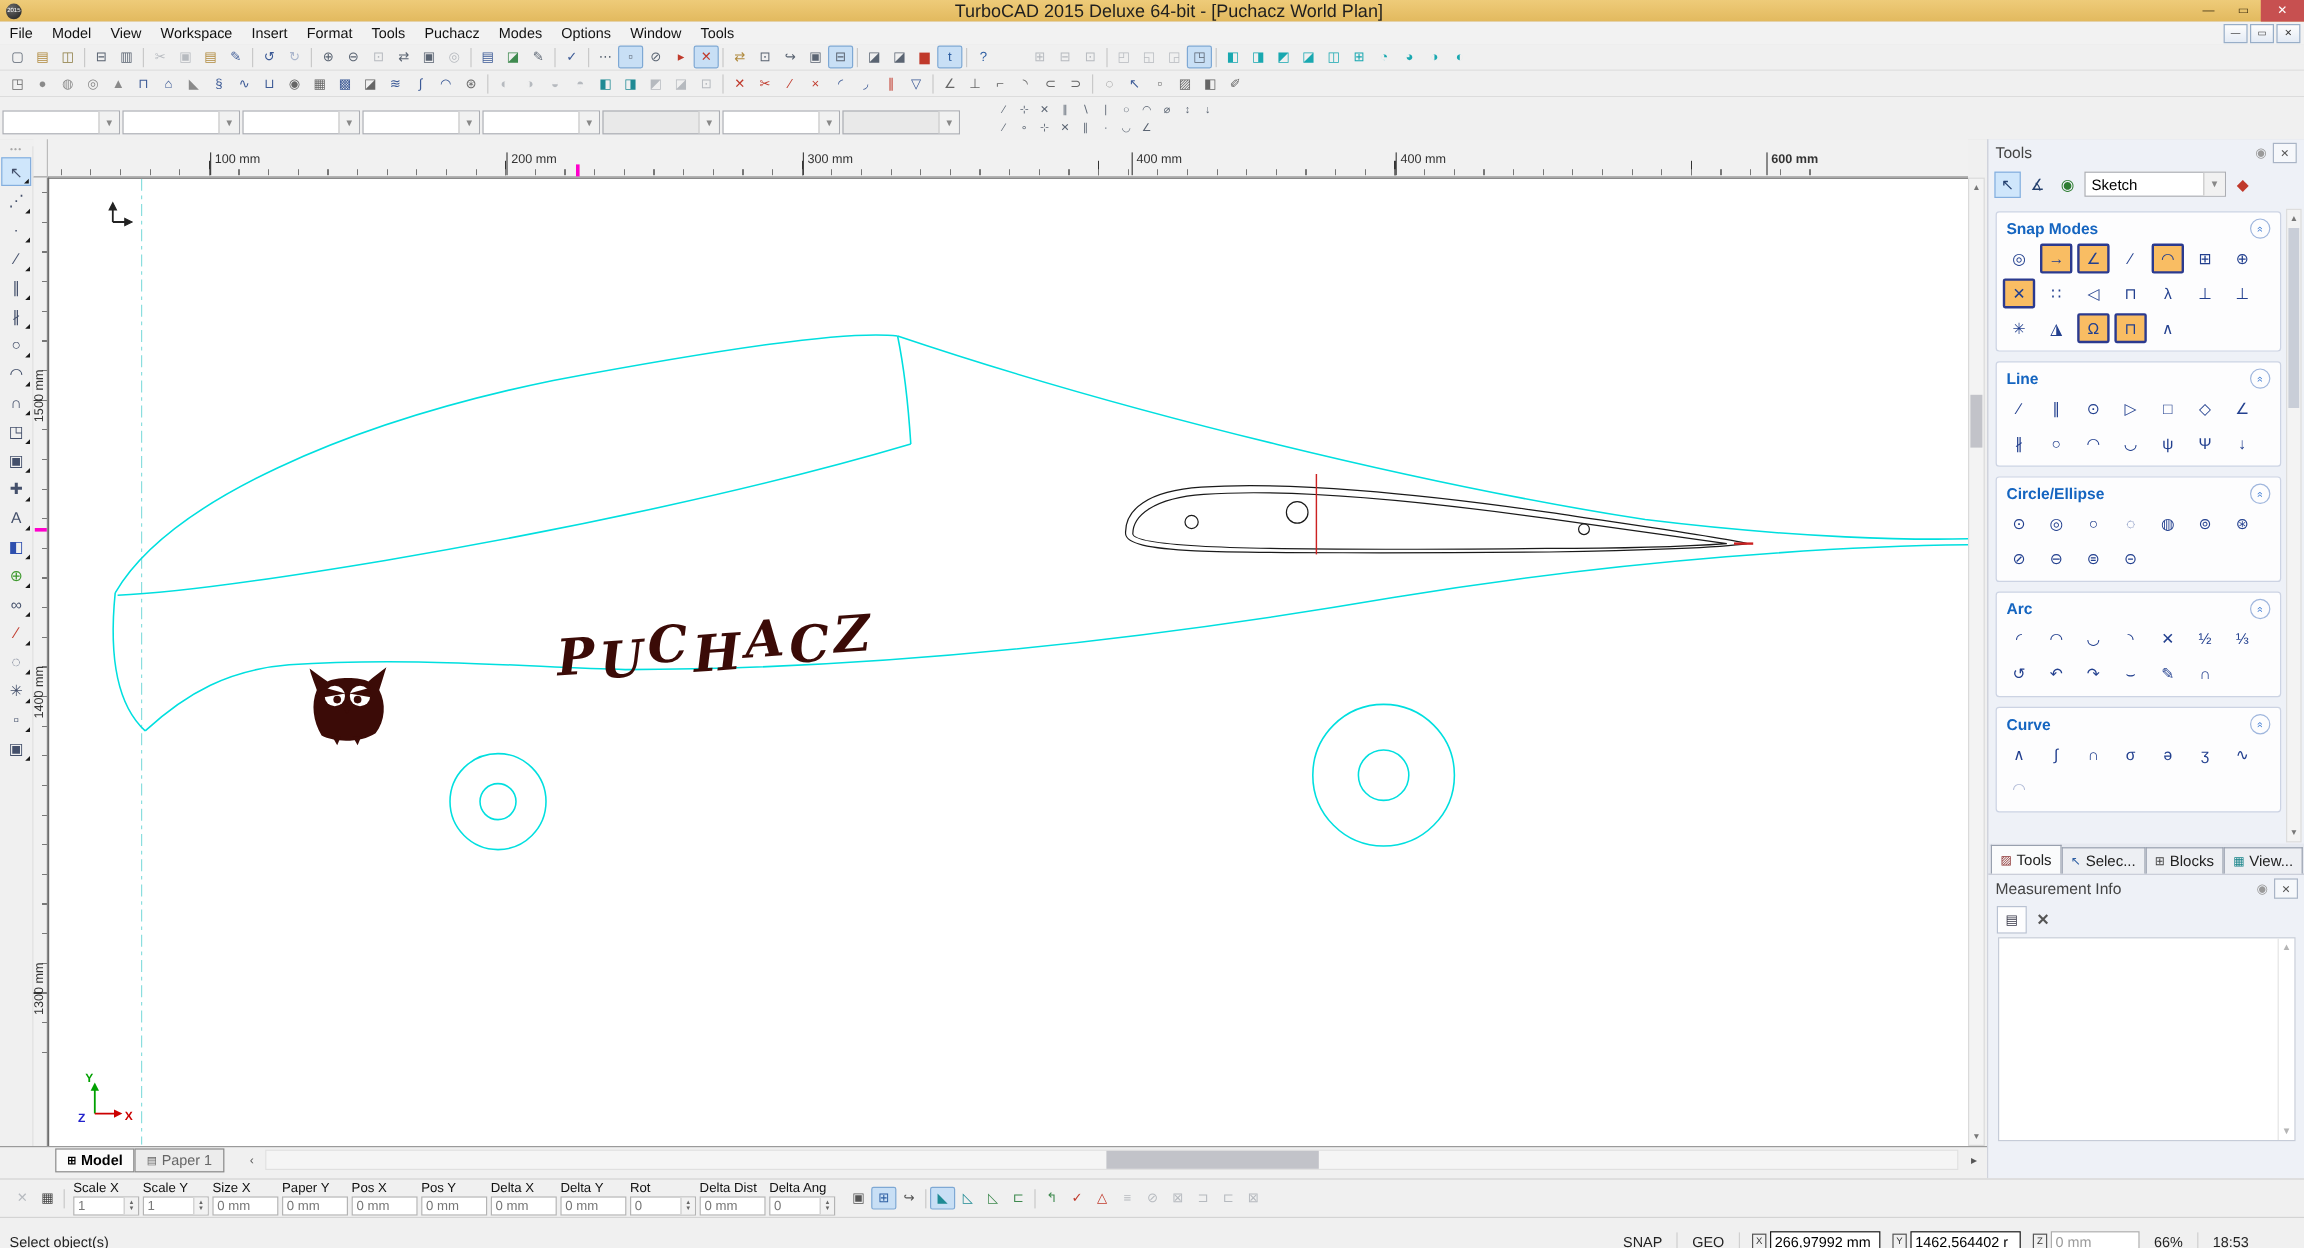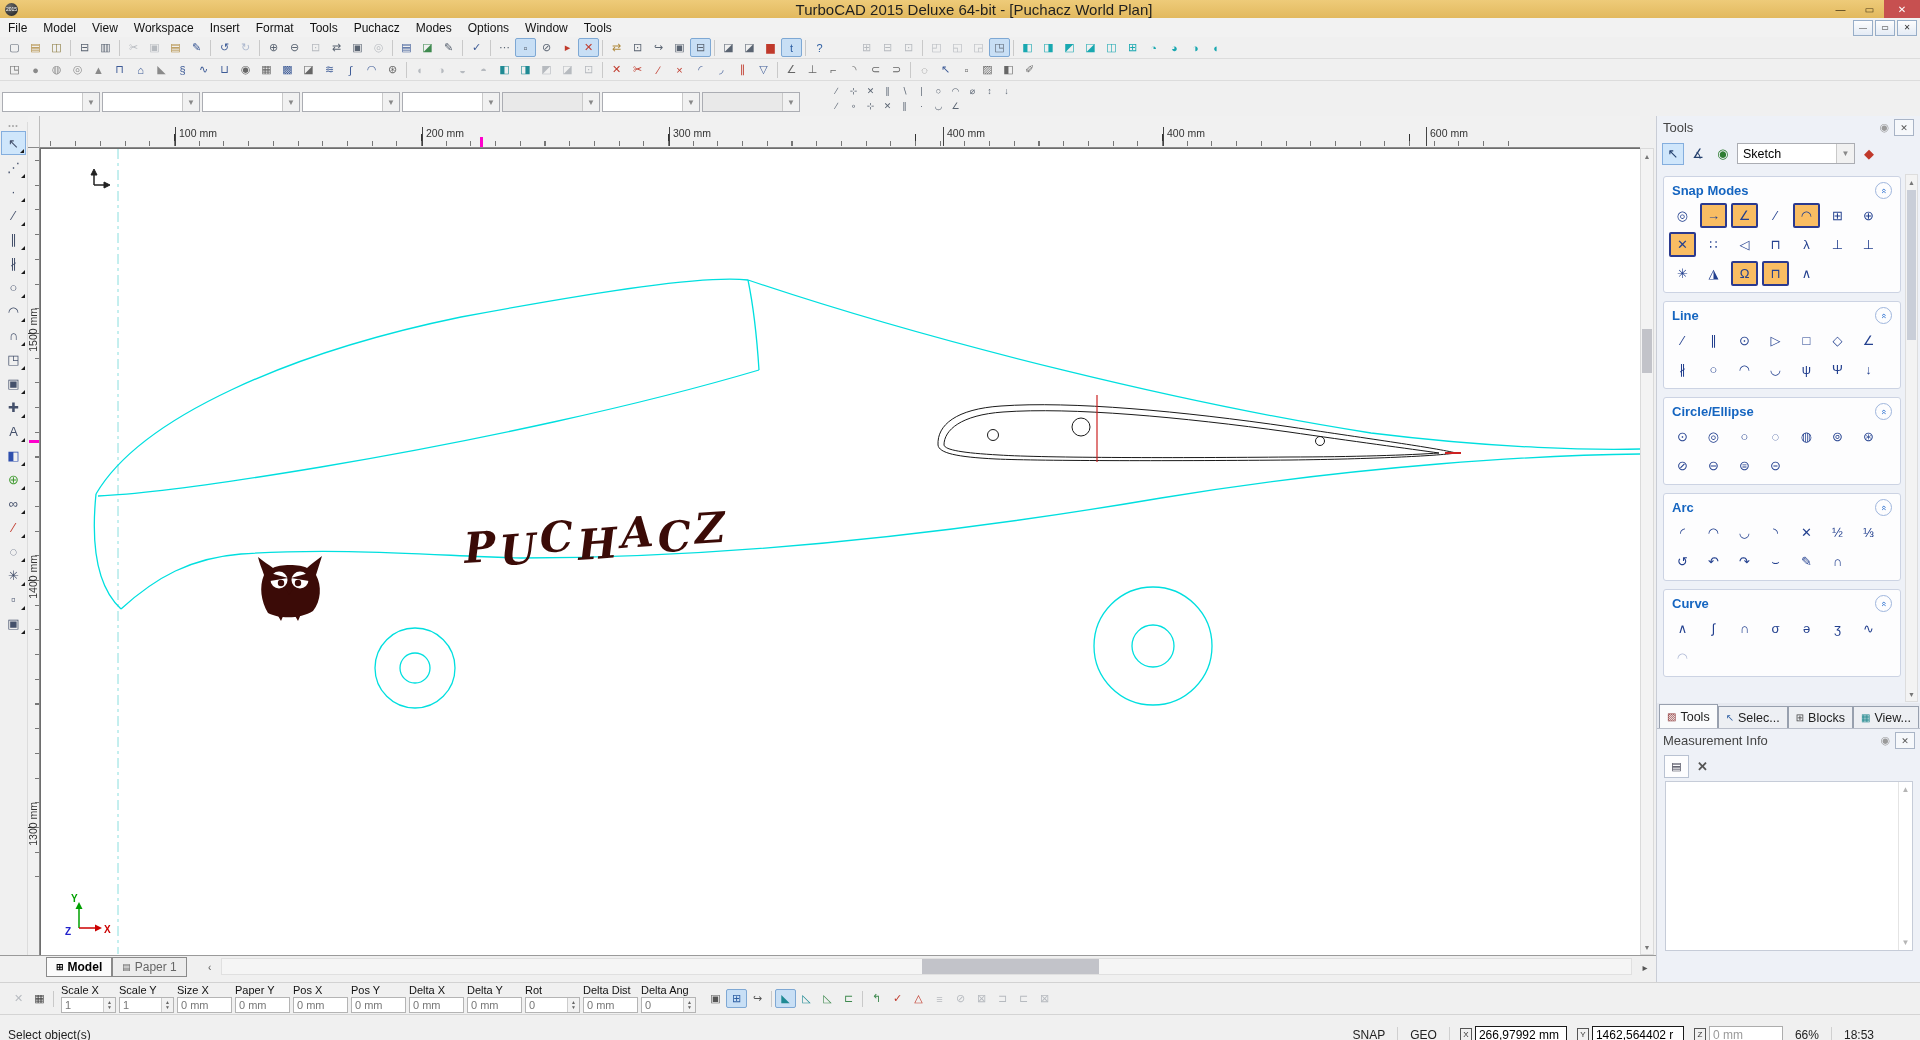--- a/index.html
+++ b/index.html
@@ -482,21 +482,21 @@
 
     <div class="corner"></div>
 
     <div class="rulerH" id="rulerH">
       <div class="mtick-h" style="left:440px"></div>
     <span class="hlabel" style="left: 135px;">100 mm</span>
         <span class="hlabel" style="left: 382px;">200 mm</span>
         <span class="hlabel" style="left: 629px;">300 mm</span>
         <span class="hlabel" style="left: 876px; margin-left: 27px;">400 mm</span>
         <span class="hlabel" style="left: 1123px;">400 mm</span>
-        <span class="hlabel" style="left: 1386px;">600 mm</span>
+        <span class="hlabel" style="left: 1432px; font-weight: bold;">600 mm</span>
       </div>
 
     <div class="rulerV" id="rulerV">
       <div class="mtick-v" style="top:292px"></div>
     <span class="vlabel" style="top: 160px;">1500 mm</span>
         <span class="vlabel" style="top: 407px;">1400 mm</span>
         <span class="vlabel" style="top: 654px;">1300 mm</span>
       </div>
 
     <div class="canvas">

